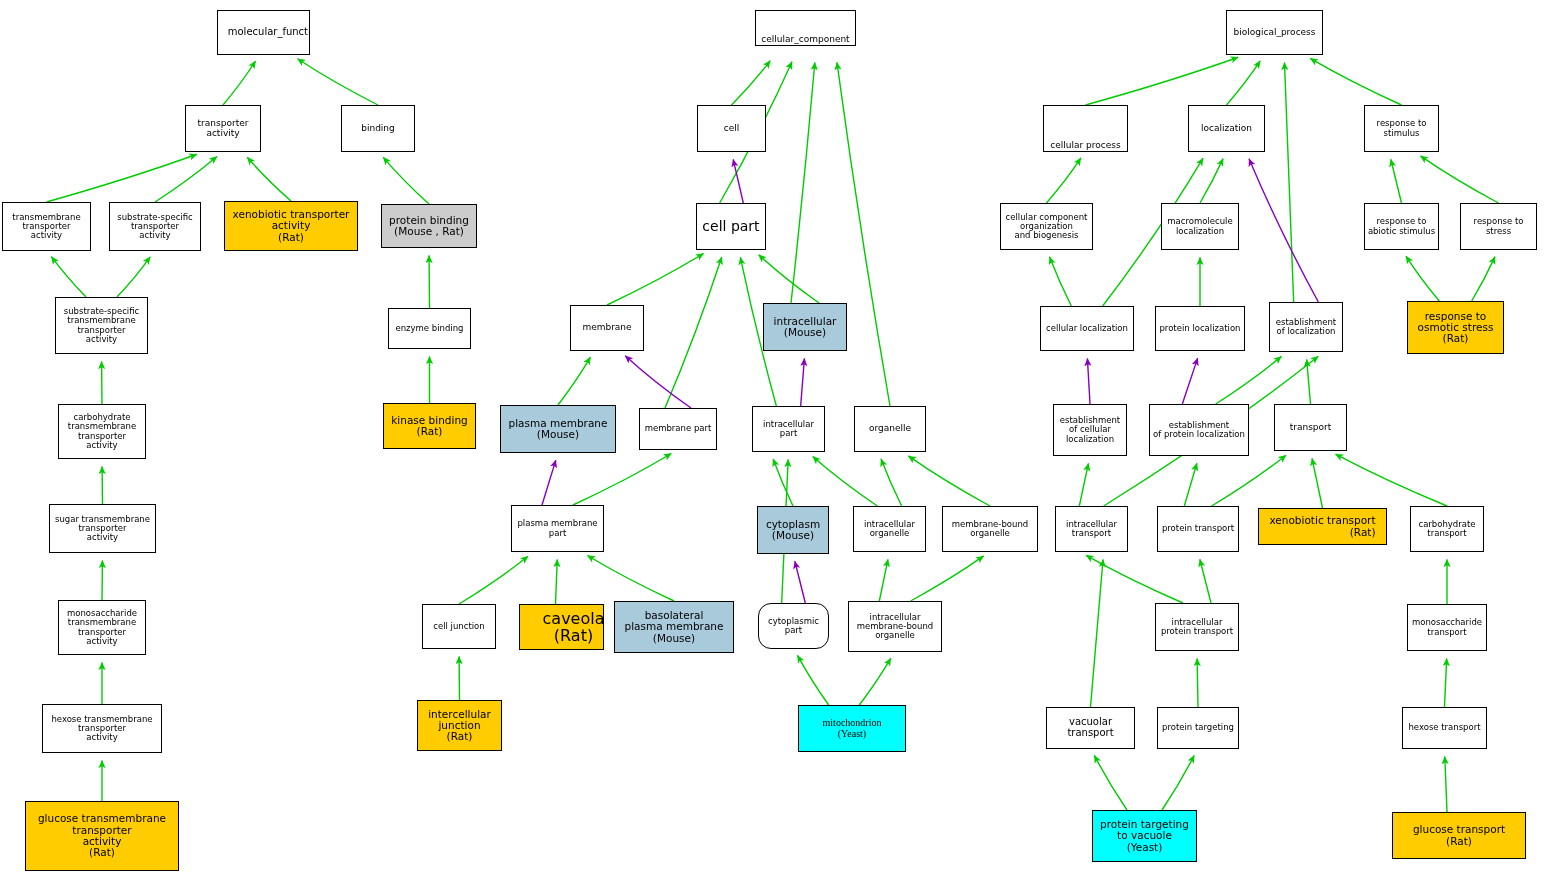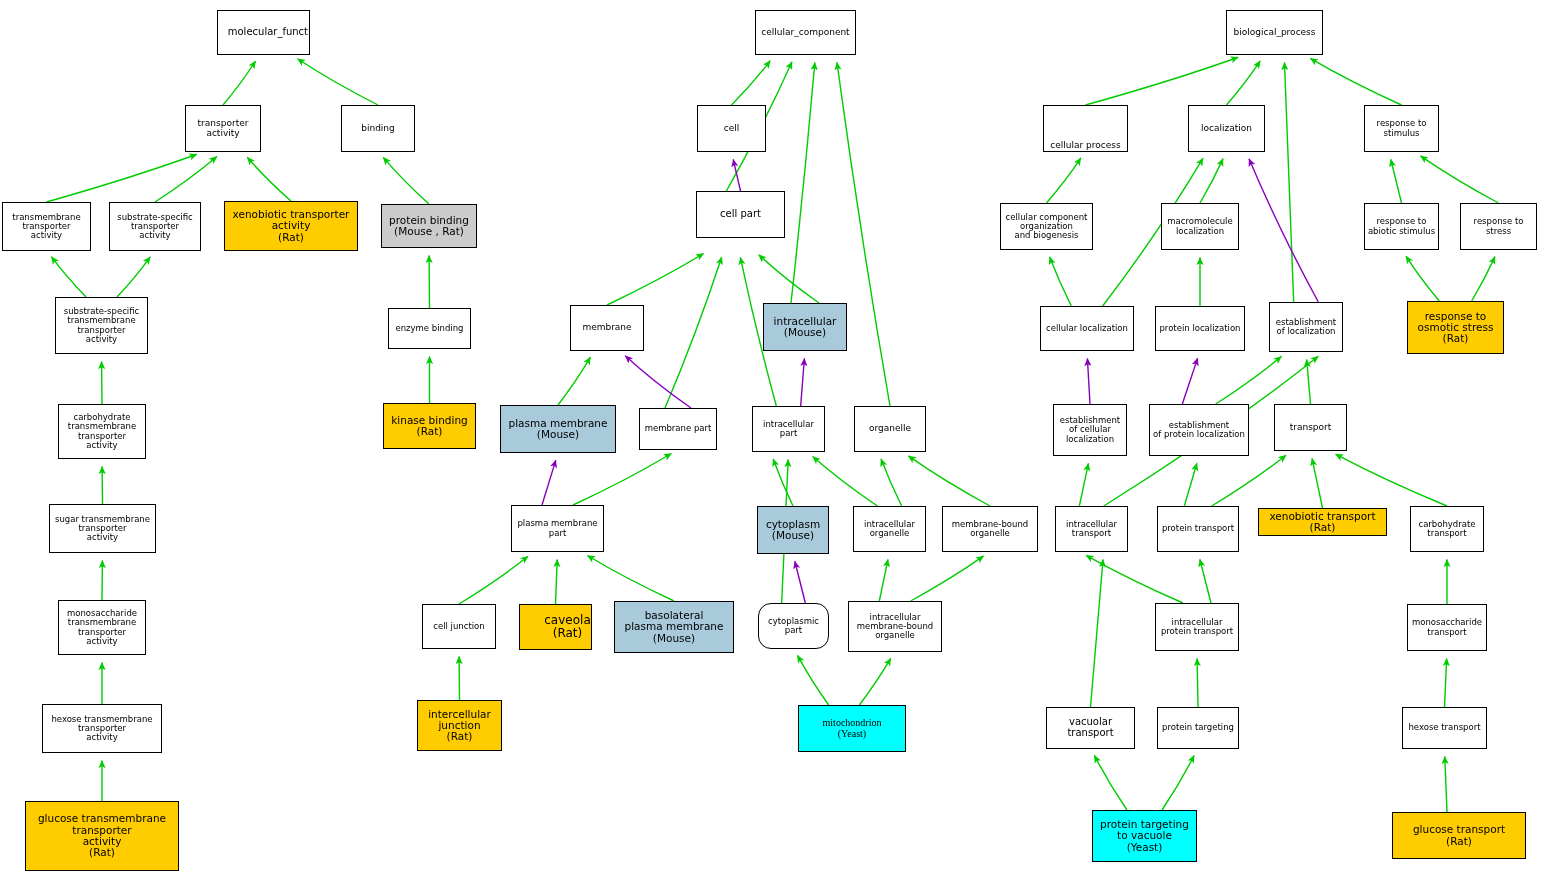--- a/index.html
+++ b/index.html
@@ -157,42 +157,42 @@
 transmembrane
 transporter
 activity</span></div>
       <div class="node " style="left: 42px; top: 704px; width: 120px; height: 49px; font-size: 8.5px;"><span class="lbl">hexose transmembrane
 transporter
 activity</span></div>
       <div class="node gold" style="left: 25px; top: 801px; width: 154px; height: 70px; font-size: 10.5px;"><span class="lbl">glucose transmembrane
 transporter
 activity
 (Rat)</span></div>
-      <div class="node " style="left: 755px; top: 10px; width: 101px; height: 45px; font-size: 9px;"><span class="lbl">cellular_component</span></div>
+      <div class="node " style="left: 755px; top: 10px; width: 101px; height: 36px; font-size: 9px; align-items: flex-end;"><span class="lbl">cellular_component</span></div>
       <div class="node " style="left: 697px; top: 105px; width: 69px; height: 47px; font-size: 9px;"><span class="lbl">cell</span></div>
-      <div class="node " style="left: 696px; top: 191px; width: 89px; height: 47px; font-size: 10px;"><span class="lbl">cell part</span></div>
+      <div class="node " style="left: 696px; top: 203px; width: 70px; height: 47px; font-size: 14px;"><span class="lbl">cell part</span></div>
       <div class="node " style="left: 570px; top: 305px; width: 74px; height: 46px; font-size: 9px;"><span class="lbl">membrane</span></div>
       <div class="node blue" style="left: 763px; top: 303px; width: 84px; height: 48px; font-size: 10.5px;"><span class="lbl">intracellular
 (Mouse)</span></div>
       <div class="node blue" style="left: 500px; top: 405px; width: 116px; height: 48px; font-size: 10.5px;"><span class="lbl">plasma membrane
 (Mouse)</span></div>
       <div class="node " style="left: 639px; top: 408px; width: 78px; height: 42px; font-size: 8.5px;"><span class="lbl">membrane part</span></div>
       <div class="node " style="left: 752px; top: 406px; width: 73px; height: 46px; font-size: 8.5px;"><span class="lbl">intracellular
 part</span></div>
       <div class="node " style="left: 854px; top: 406px; width: 72px; height: 46px; font-size: 9px;"><span class="lbl">organelle</span></div>
       <div class="node " style="left: 511px; top: 505px; width: 93px; height: 47px; font-size: 8.5px;"><span class="lbl">plasma membrane
 part</span></div>
       <div class="node blue" style="left: 757px; top: 506px; width: 72px; height: 48px; font-size: 10.5px;"><span class="lbl">cytoplasm
 (Mouse)</span></div>
       <div class="node " style="left: 853px; top: 506px; width: 73px; height: 46px; font-size: 8.5px;"><span class="lbl">intracellular
 organelle</span></div>
       <div class="node " style="left: 942px; top: 506px; width: 96px; height: 46px; font-size: 8.5px;"><span class="lbl">membrane-bound
 organelle</span></div>
       <div class="node " style="left: 422px; top: 604px; width: 74px; height: 45px; font-size: 8.5px;"><span class="lbl">cell junction</span></div>
-      <div class="node gold" style="left: 519px; top: 604px; width: 73px; height: 46px; font-size: 12px; padding-left: 24px;"><span class="lbl">caveola
+      <div class="node gold" style="left: 519px; top: 604px; width: 85px; height: 46px; font-size: 16px; padding-left: 24px;"><span class="lbl">caveola
 (Rat)</span></div>
       <div class="node blue" style="left: 614px; top: 601px; width: 120px; height: 52px; font-size: 10.5px;"><span class="lbl">basolateral
 plasma membrane
 (Mouse)</span></div>
       <div class="node " style="left: 758px; top: 603px; width: 71px; height: 46px; font-size: 8.5px; border-radius: 13px;"><span class="lbl">cytoplasmic
 part</span></div>
       <div class="node " style="left: 848px; top: 601px; width: 94px; height: 51px; font-size: 8.5px;"><span class="lbl">intracellular
 membrane-bound
 organelle</span></div>
       <div class="node cyan" style="left: 798px; top: 705px; width: 108px; height: 47px; font-size: 10px; font-family: Liberation Serif, serif;"><span class="lbl">mitochondrion
@@ -220,21 +220,21 @@
 (Rat)</span></div>
       <div class="node " style="left: 1053px; top: 404px; width: 74px; height: 52px; font-size: 8.5px;"><span class="lbl">establishment
 of cellular
 localization</span></div>
       <div class="node " style="left: 1149px; top: 404px; width: 100px; height: 52px; font-size: 8.5px;"><span class="lbl">establishment
 of protein localization</span></div>
       <div class="node " style="left: 1274px; top: 404px; width: 73px; height: 47px; font-size: 9px;"><span class="lbl">transport</span></div>
       <div class="node " style="left: 1055px; top: 506px; width: 73px; height: 46px; font-size: 8.5px;"><span class="lbl">intracellular
 transport</span></div>
       <div class="node " style="left: 1157px; top: 506px; width: 82px; height: 46px; font-size: 8.5px;"><span class="lbl">protein transport</span></div>
-      <div class="node gold" style="left: 1258px; top: 508px; width: 129px; height: 28px; font-size: 10.5px;"><span class="lbl">xenobiotic transport
+      <div class="node gold" style="left: 1258px; top: 508px; width: 129px; height: 37px; font-size: 10.5px; text-align: right;"><span class="lbl">xenobiotic transport
 (Rat)</span></div>
       <div class="node " style="left: 1410px; top: 506px; width: 74px; height: 46px; font-size: 8.5px;"><span class="lbl">carbohydrate
 transport</span></div>
       <div class="node " style="left: 1155px; top: 603px; width: 84px; height: 48px; font-size: 8.5px;"><span class="lbl">intracellular
 protein transport</span></div>
       <div class="node " style="left: 1407px; top: 604px; width: 80px; height: 47px; font-size: 8.5px;"><span class="lbl">monosaccharide
 transport</span></div>
       <div class="node " style="left: 1046px; top: 707px; width: 89px; height: 42px; font-size: 10px;"><span class="lbl">vacuolar transport</span></div>
       <div class="node " style="left: 1157px; top: 707px; width: 82px; height: 42px; font-size: 8.5px;"><span class="lbl">protein targeting</span></div>
       <div class="node " style="left: 1402px; top: 707px; width: 85px; height: 42px; font-size: 8.5px;"><span class="lbl">hexose transport</span></div>

